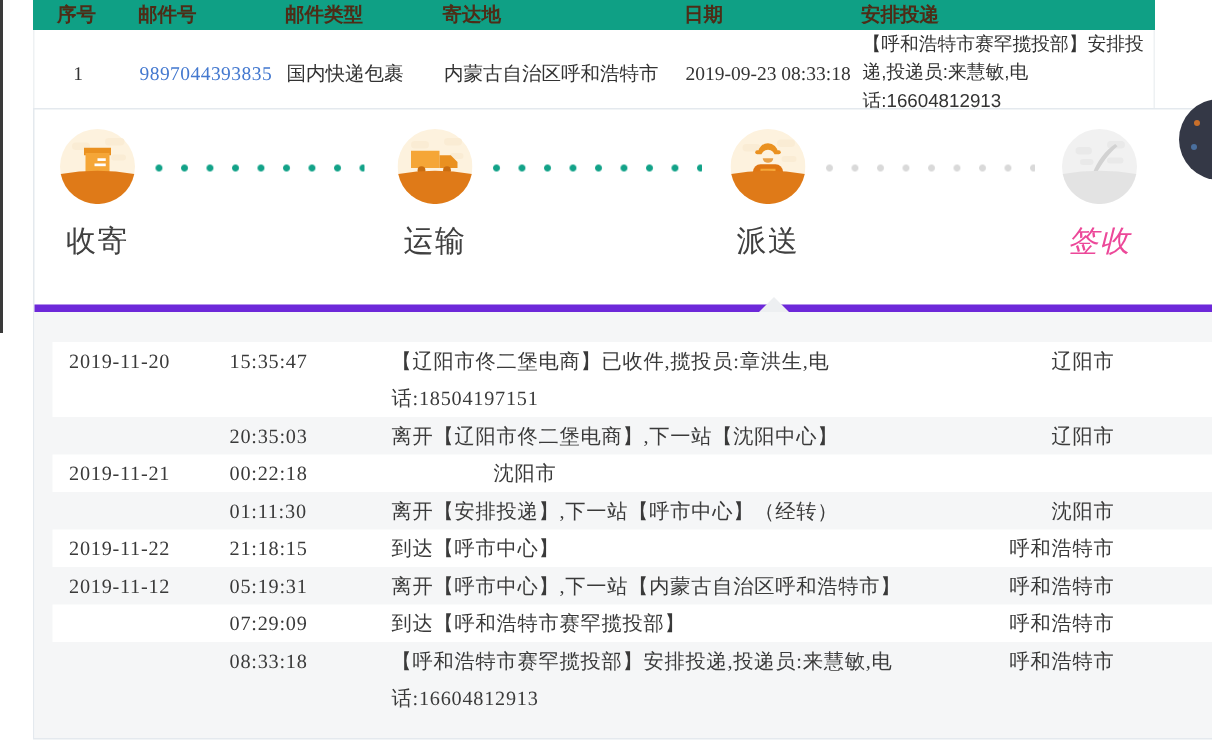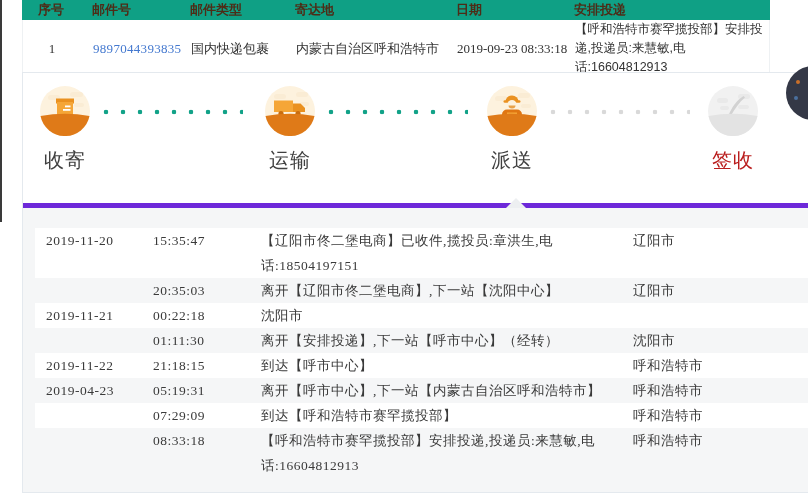--- a/index.html
+++ b/index.html
@@ -30,41 +30,41 @@
 
   
   .card{position:absolute;left:22px;top:72px;width:804px;height:421px;
     background:#ffffff;border:1px solid #e4e9ee;box-sizing:border-box;}
 
   
   .steps{position:relative;height:130px;}
   .step-circle{position:absolute;top:13px;width:50px;height:50px;}
   .step-label{position:absolute;top:74px;width:80px;text-align:center;
     font-size:20px;color:#404040;letter-spacing:1px;}
-  .step-label.pending{color:#b91c1c;}
+  .step-label.pending{color:#ec4899;font-style:italic;}
   .dots{position:absolute;top:36px;height:6px;background-repeat:repeat-x;background-position:0 0;
     background-size:17px 6px;}
   .dots.teal{background-image:radial-gradient(circle at 3px 3px,#12a288 2px,rgba(0,0,0,0) 2.6px);}
   .dots.gray{background-image:radial-gradient(circle at 3px 3px,#d9d9d9 2px,rgba(0,0,0,0) 2.6px);}
 
   
   .panel{position:absolute;left:0;top:130px;right:0;bottom:0;
     background:#f5f6f7;border-top:5px solid #6d28d9;}
   .notch{position:absolute;top:-10px;left:483px;width:0;height:0;
     border-left:10px solid transparent;border-right:10px solid transparent;
     border-bottom:10px solid #edeff1;}
   .events{margin:20px 12px 0 12px;
     font-family:"Liberation Serif","DejaVu Serif",serif;
     font-size:13.5px;color:#3a3a3a;}
   .ev{display:flex;line-height:25px;}
   .ev.white{background:#ffffff;}
   .ev-date{width:118px;padding-left:11px;letter-spacing:0.5px;box-sizing:border-box;}
   .ev-time{width:108px;letter-spacing:0.5px;}
   .ev-desc{width:372px;letter-spacing:0.5px;}
-  .ev-loc{width:110px;text-align:left;letter-spacing:0.5px;}
+  .ev-loc{width:110px;text-align:right;letter-spacing:0.5px;}
 
   
   .float-widget{position:absolute;left:786px;top:66px;width:54px;height:54px;
     border-radius:50%;background:#343846;cursor:pointer;}
   .float-widget .speck1{position:absolute;left:10px;top:14px;width:4px;height:4px;border-radius:50%;background:#c96f2a;}
   .float-widget .speck2{position:absolute;left:8px;top:30px;width:4px;height:4px;border-radius:50%;background:#4a6f9e;}
 </style>
 </head>
 <body>
 
@@ -193,21 +193,21 @@
         </div>
 
         <div class="ev white">
           <div class="ev-date">2019-11-22</div>
           <div class="ev-time">21:18:15</div>
           <div class="ev-desc">到达【呼市中心】</div>
           <div class="ev-loc">呼和浩特市</div>
         </div>
 
         <div class="ev">
-          <div class="ev-date">2019-04-23</div>
+          <div class="ev-date">2019-11-12</div>
           <div class="ev-time">05:19:31</div>
           <div class="ev-desc">离开【呼市中心】,下一站【内蒙古自治区呼和浩特市】</div>
           <div class="ev-loc">呼和浩特市</div>
         </div>
 
         <div class="ev white">
           <div class="ev-date"></div>
           <div class="ev-time">07:29:09</div>
           <div class="ev-desc">到达【呼和浩特市赛罕揽投部】</div>
           <div class="ev-loc">呼和浩特市</div>

